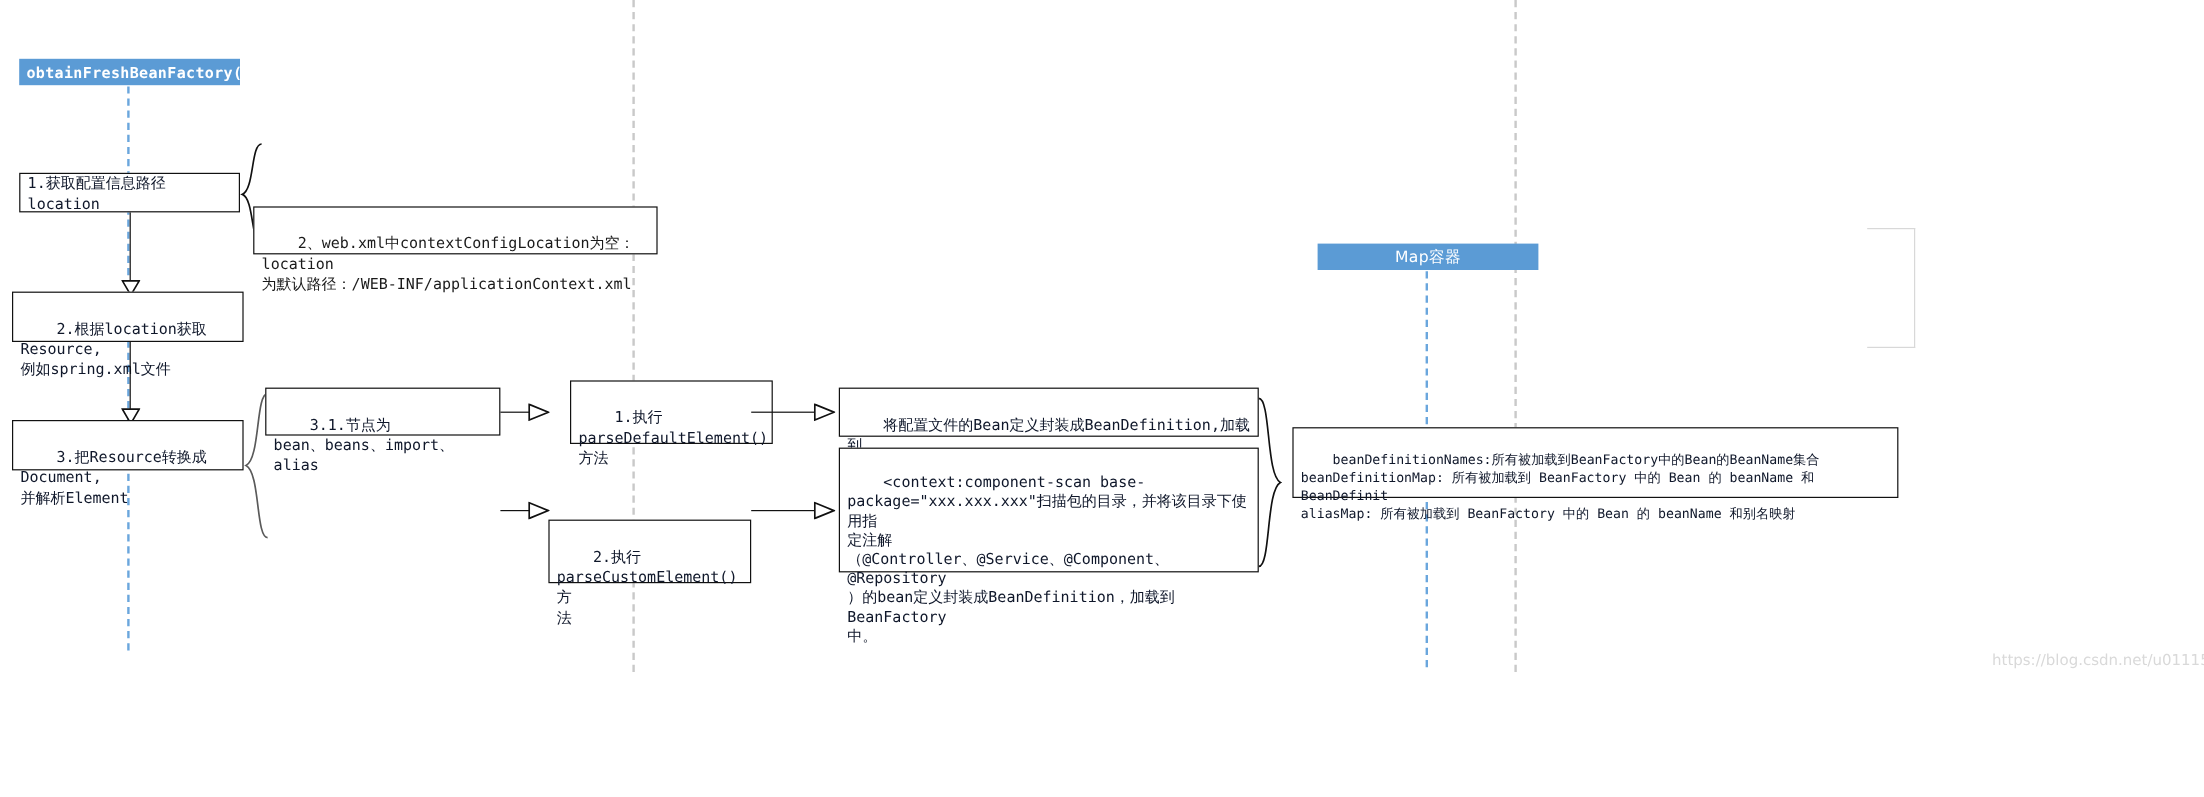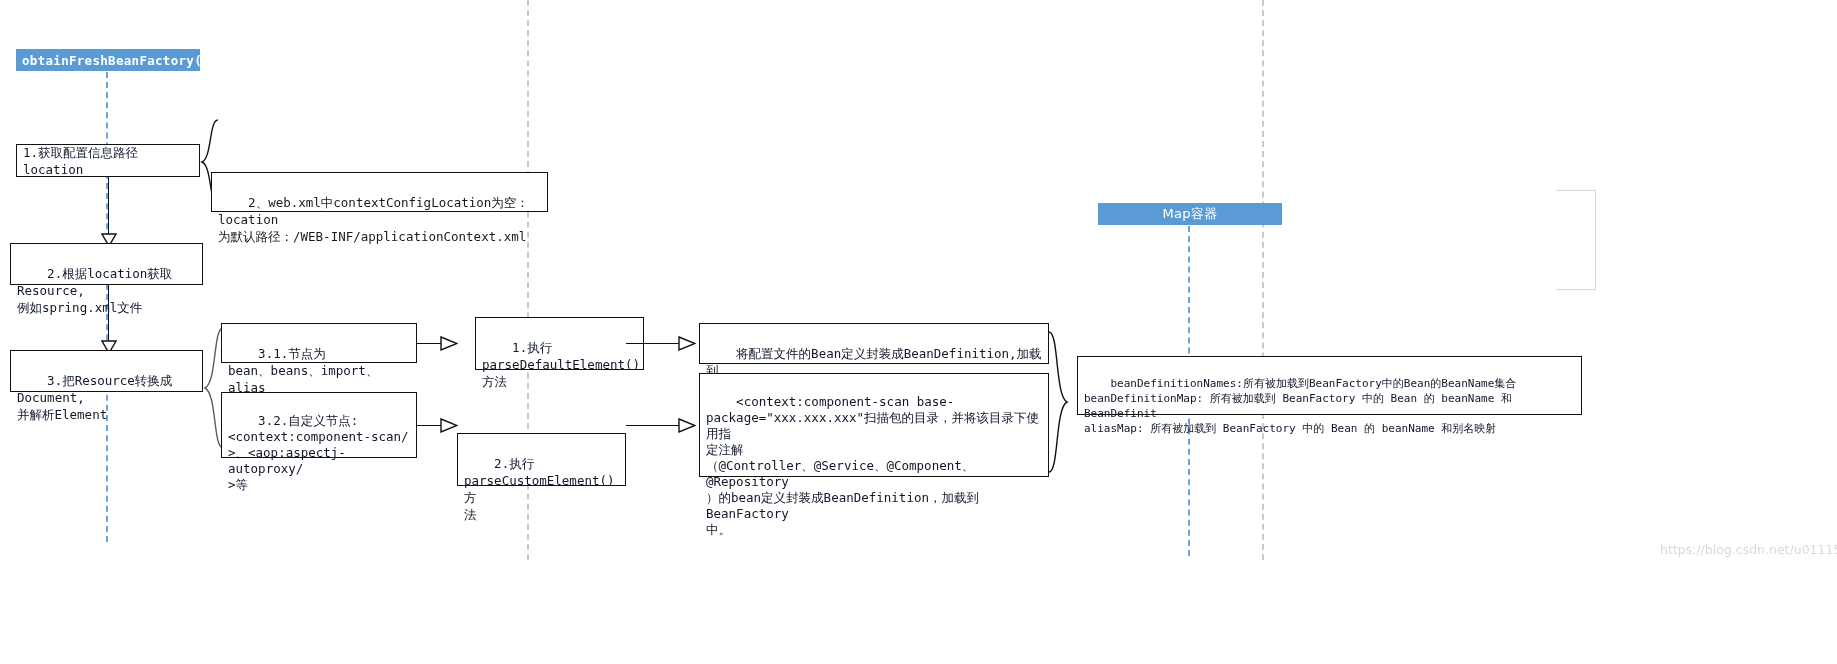--- a/index.html
+++ b/index.html
@@ -153,26 +153,20 @@
 
   <svg class="brace" style="left:201px; top:326px; width:24px; height:124px;" viewBox="0 0 24 124">
     <path d="M22 2 C12 2, 16 56, 4 62 C16 68, 12 122, 22 122" fill="none" stroke="#5a5a5a" stroke-width="1.4"></path>
   </svg>
 
   <div class="node green" style="left:221px; top:323px; width:196px; height:40px;">
     <span>3.1.节点为
 bean、beans、import、alias</span>
   </div>
 
-  <div class="node green tight" style="left:221px; top:392px; width:196px; height:66px;">
-    <span>3.2.自定义节点:
-&lt;context:component-scan/
-&gt;、&lt;aop:aspectj-autoproxy/
-&gt;等</span>
-  </div>
 
   <div class="hline" style="left:417px; top:343px; width:25px;"></div>
   <svg style="position:absolute; left:440px; top:336px; width:18px; height:15px;" viewBox="0 0 18 15">
     <path d="M1 1 L17 7.5 L1 14 Z" fill="#ffffff" stroke="#111111" stroke-width="1.4"></path>
   </svg>
 
   <div class="hline" style="left:417px; top:425px; width:25px;"></div>
   <svg style="position:absolute; left:440px; top:418px; width:18px; height:15px;" viewBox="0 0 18 15">
     <path d="M1 1 L17 7.5 L1 14 Z" fill="#ffffff" stroke="#111111" stroke-width="1.4"></path>
   </svg>

